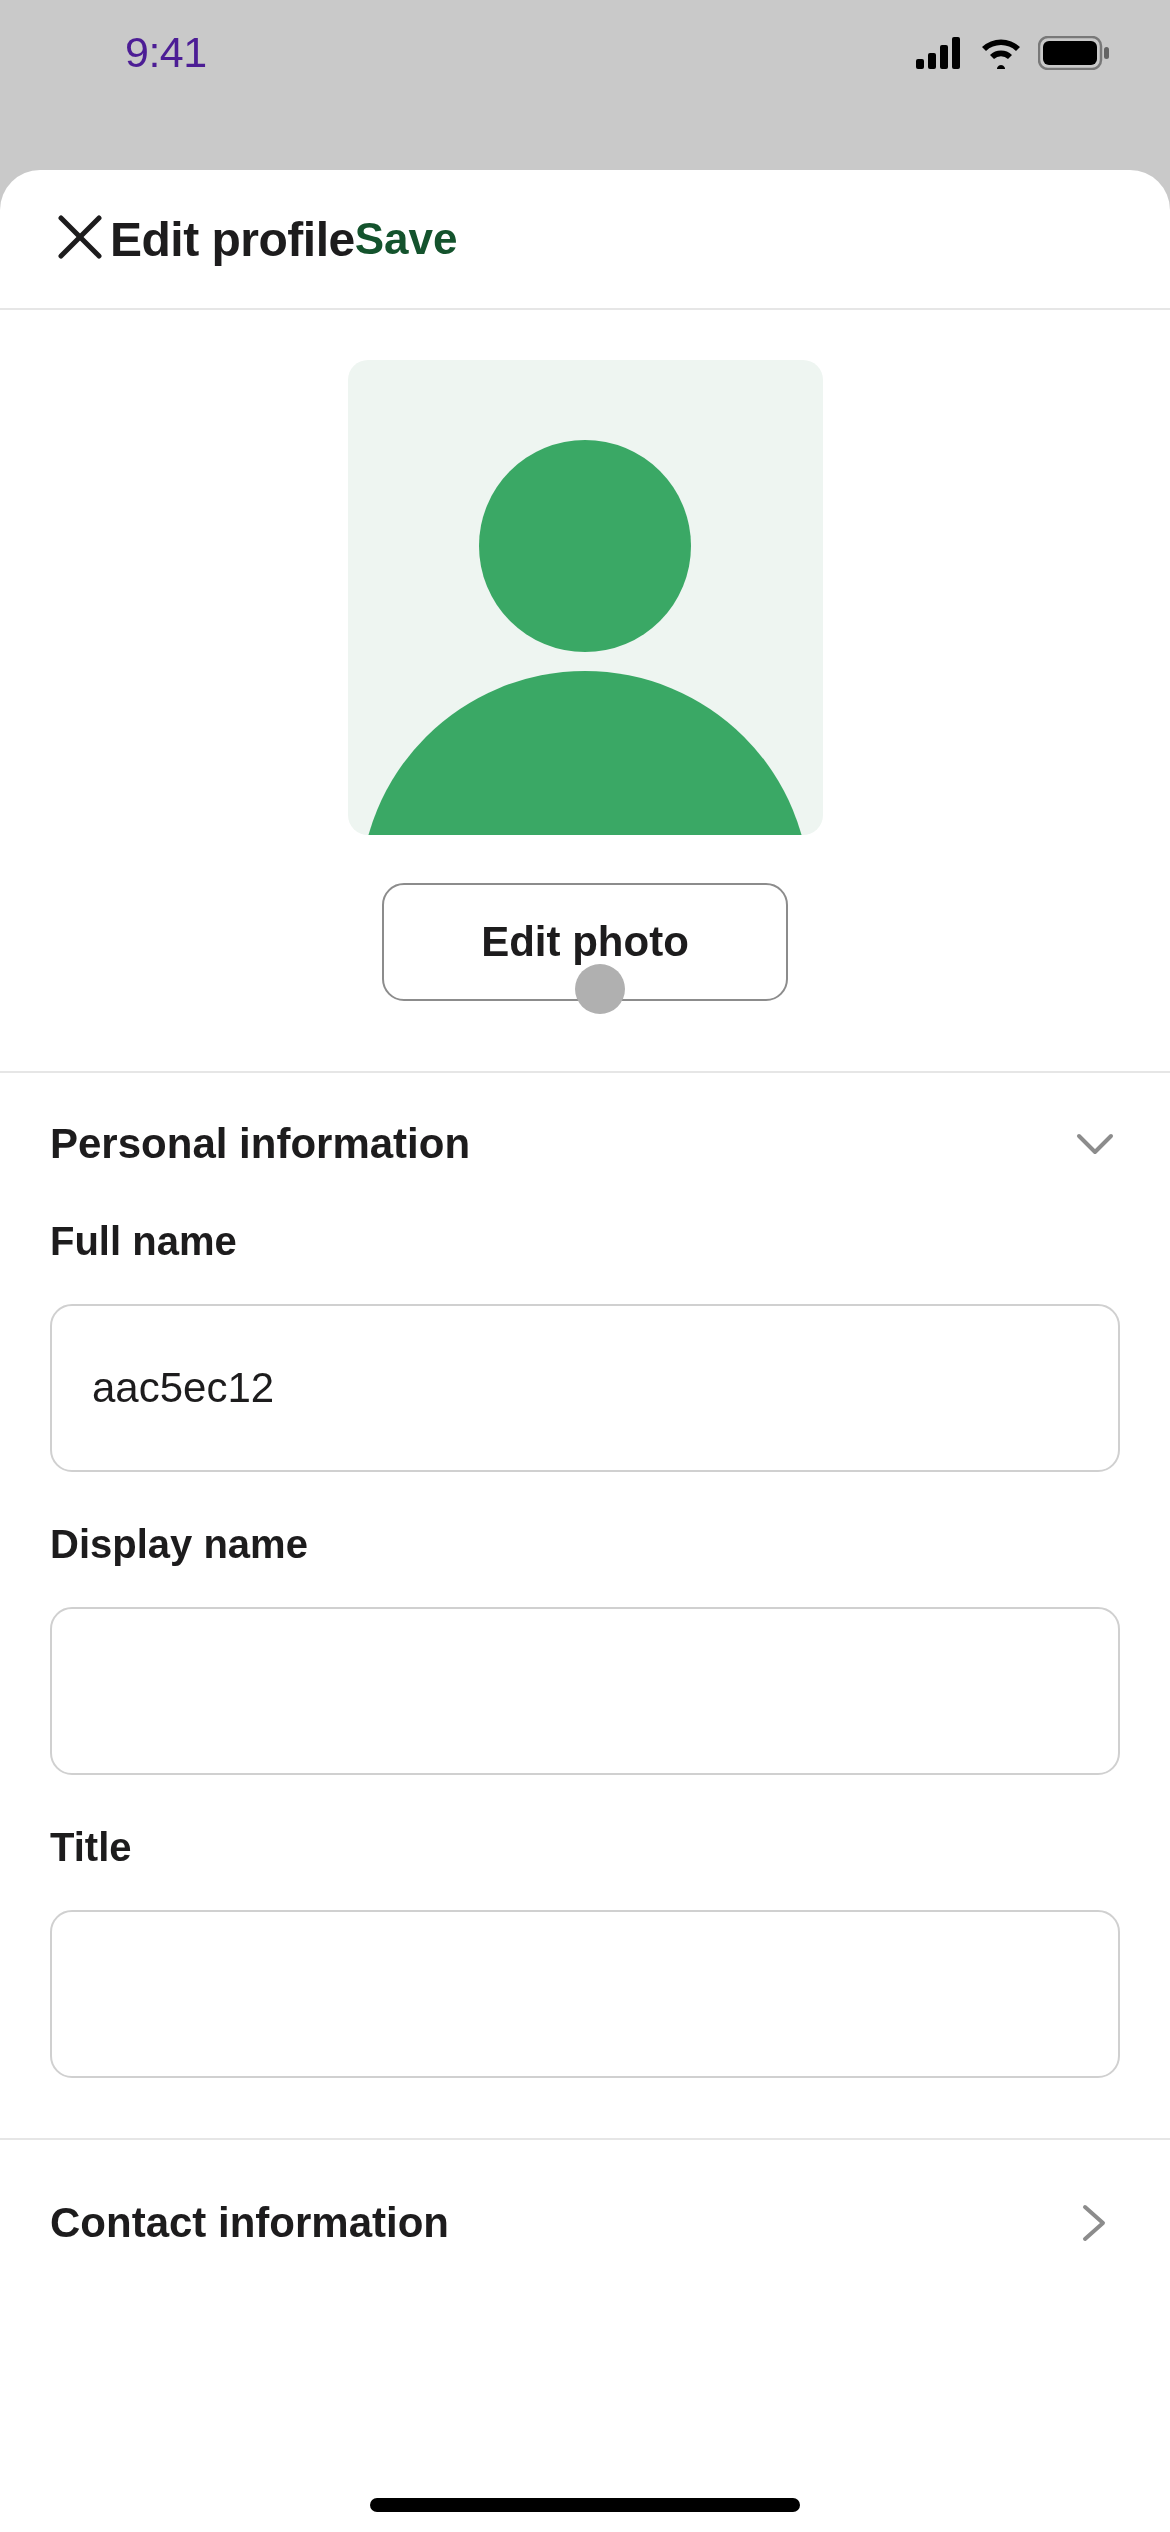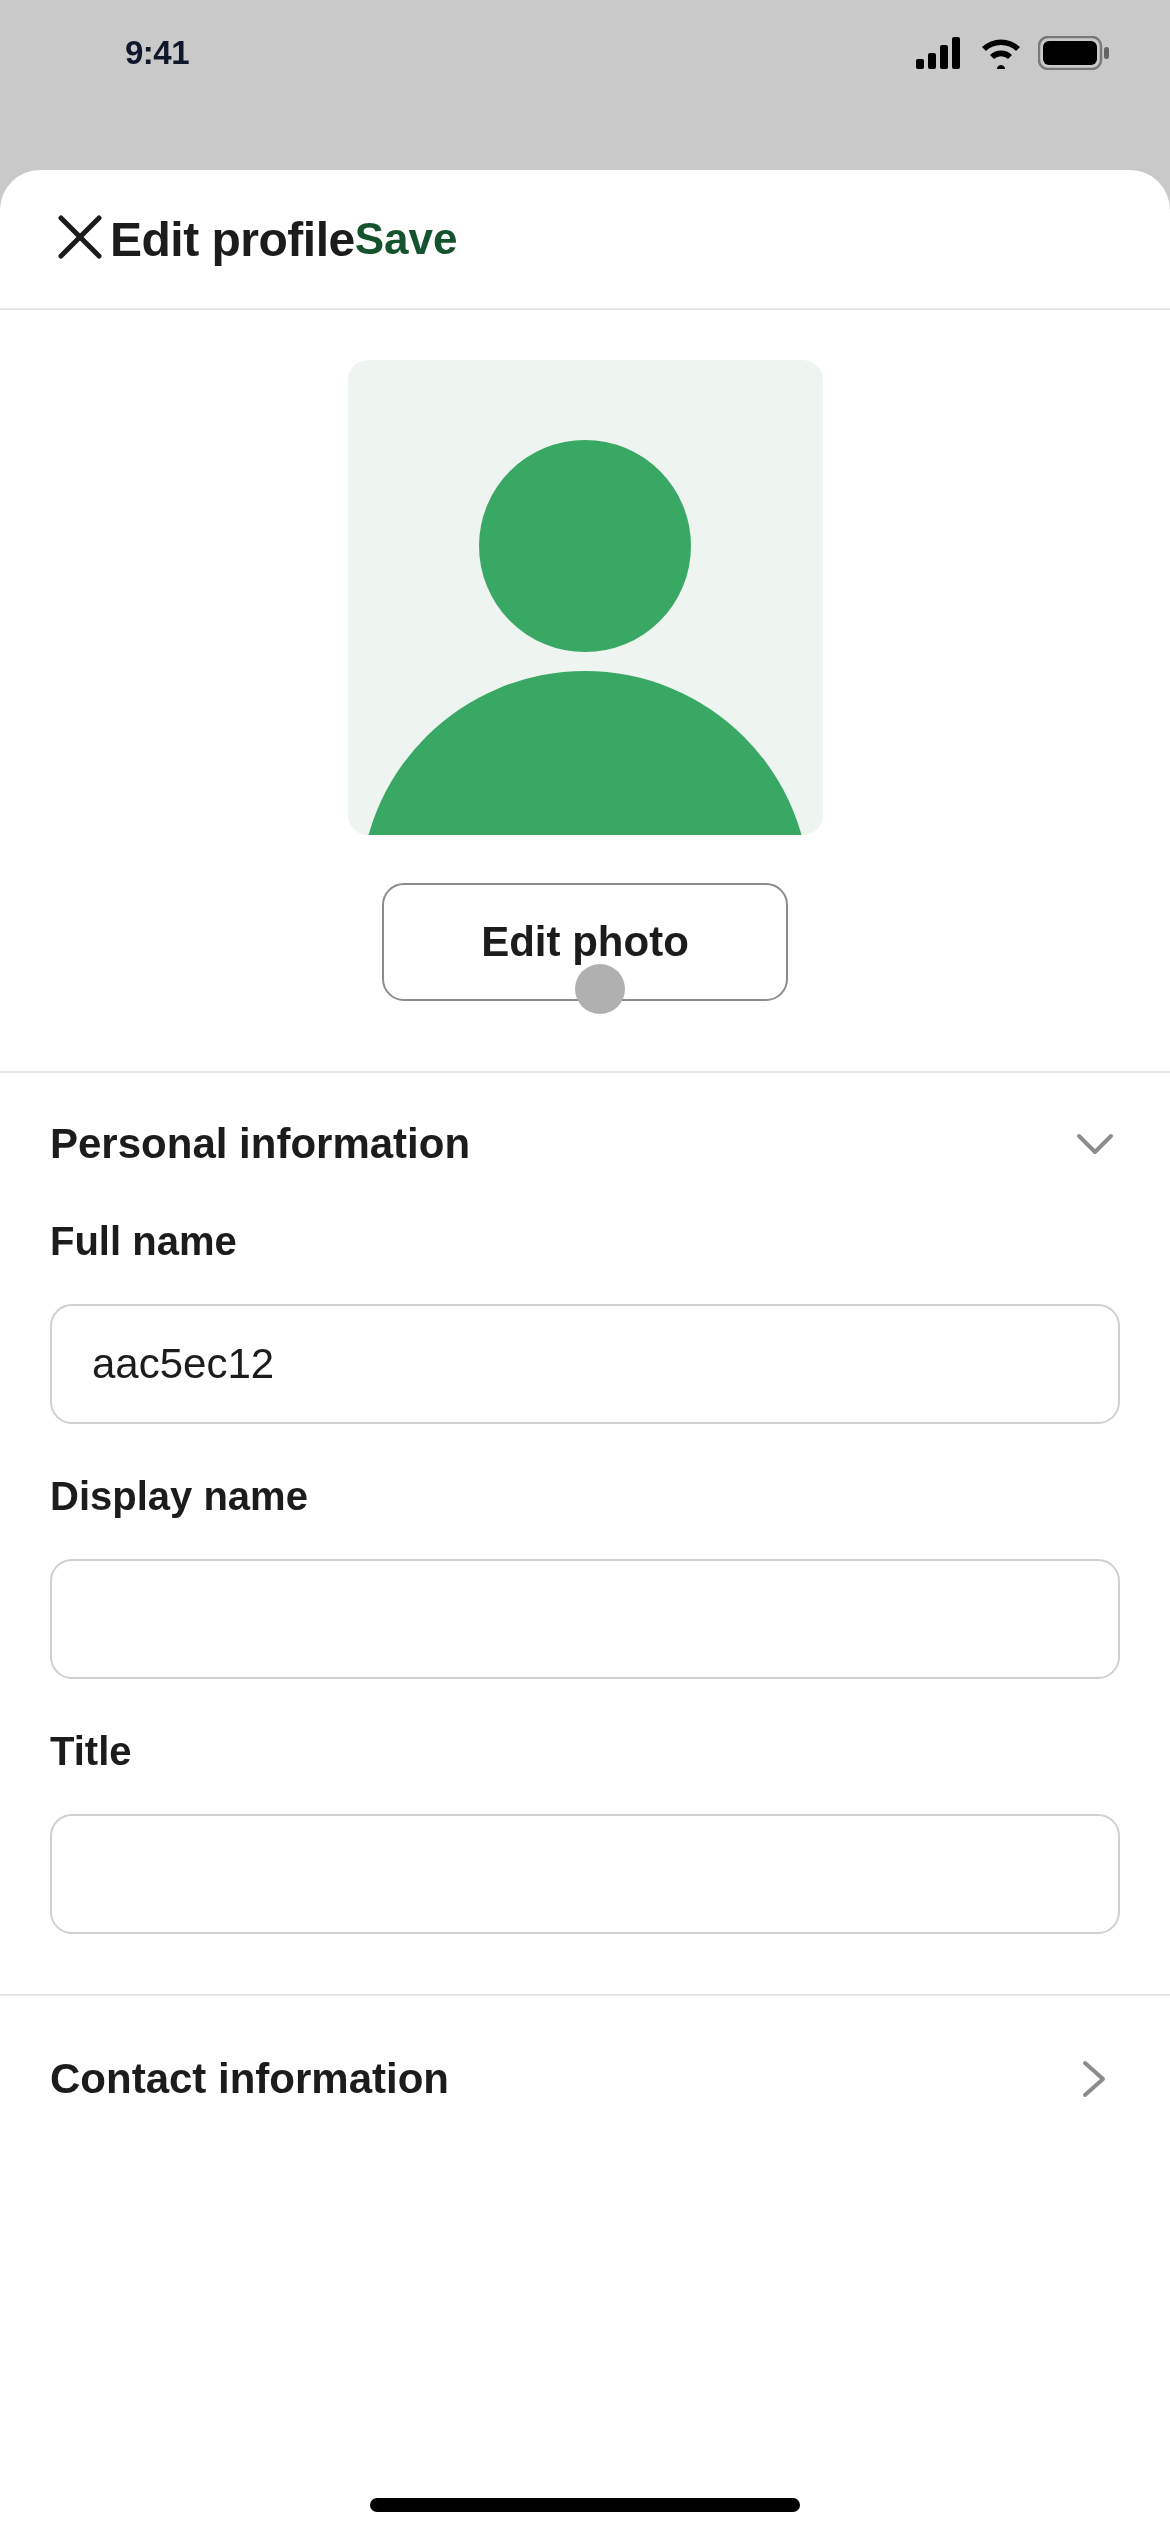--- a/index.html
+++ b/index.html
@@ -17,24 +17,24 @@
     }
     .status-bar {
       height: 105px;
       display: flex;
       align-items: center;
       justify-content: space-between;
       padding: 0 60px 0 125px;
       background: #c9c9c9;
     }
     .time {
-      font-size: 33px;
-      font-weight: 700;
+      font-size: 43px;
+      font-weight: 400;
       letter-spacing: -0.5px;
-      color: #0f172a;
+      color: #4c1d95;
     }
     .status-icons {
       display: flex;
       align-items: center;
       gap: 14px;
     }
     .signal-icon svg, .wifi-icon svg, .battery-icon svg {
       display: block;
     }
     .sheet {
@@ -161,21 +161,21 @@
       padding: 50px 50px 0 50px;
     }
     .field-label {
       font-size: 40px;
       font-weight: 700;
       color: #1d1c1d;
       margin-bottom: 40px;
     }
     .text-input {
       width: 100%;
-      height: 120px;
+      height: 168px;
       border: 2px solid #d0d0d0;
       border-radius: 22px;
       padding: 0 40px;
       font-size: 42px;
       color: #1d1c1d;
       background: #fff;
       font-weight: 400;
     }
     .contact-section {
       margin-top: 60px;

